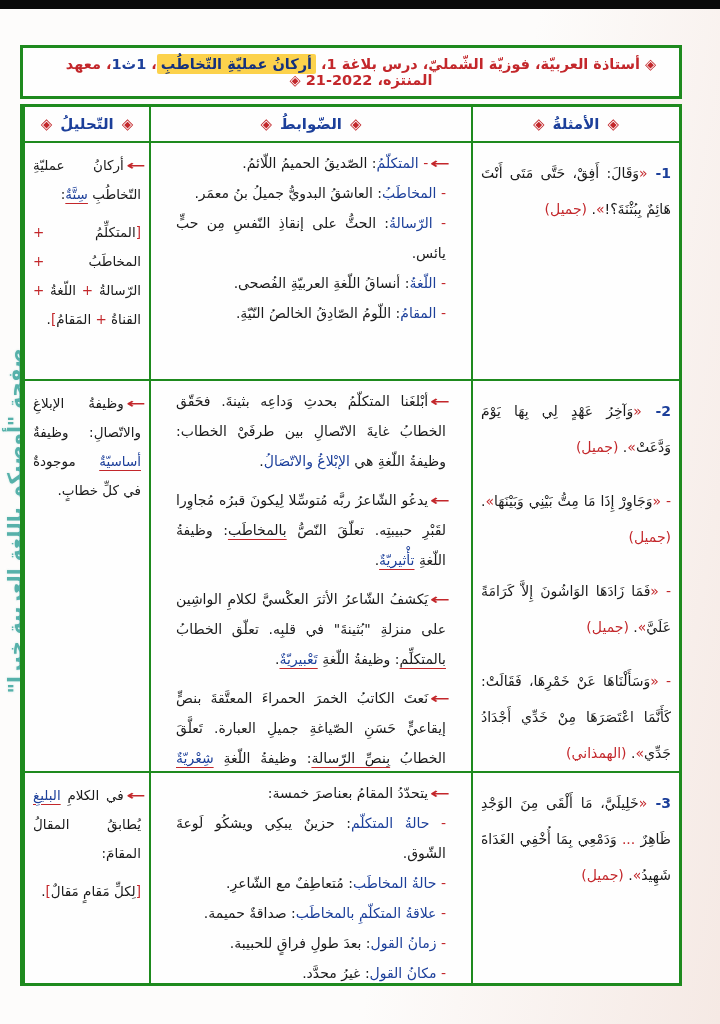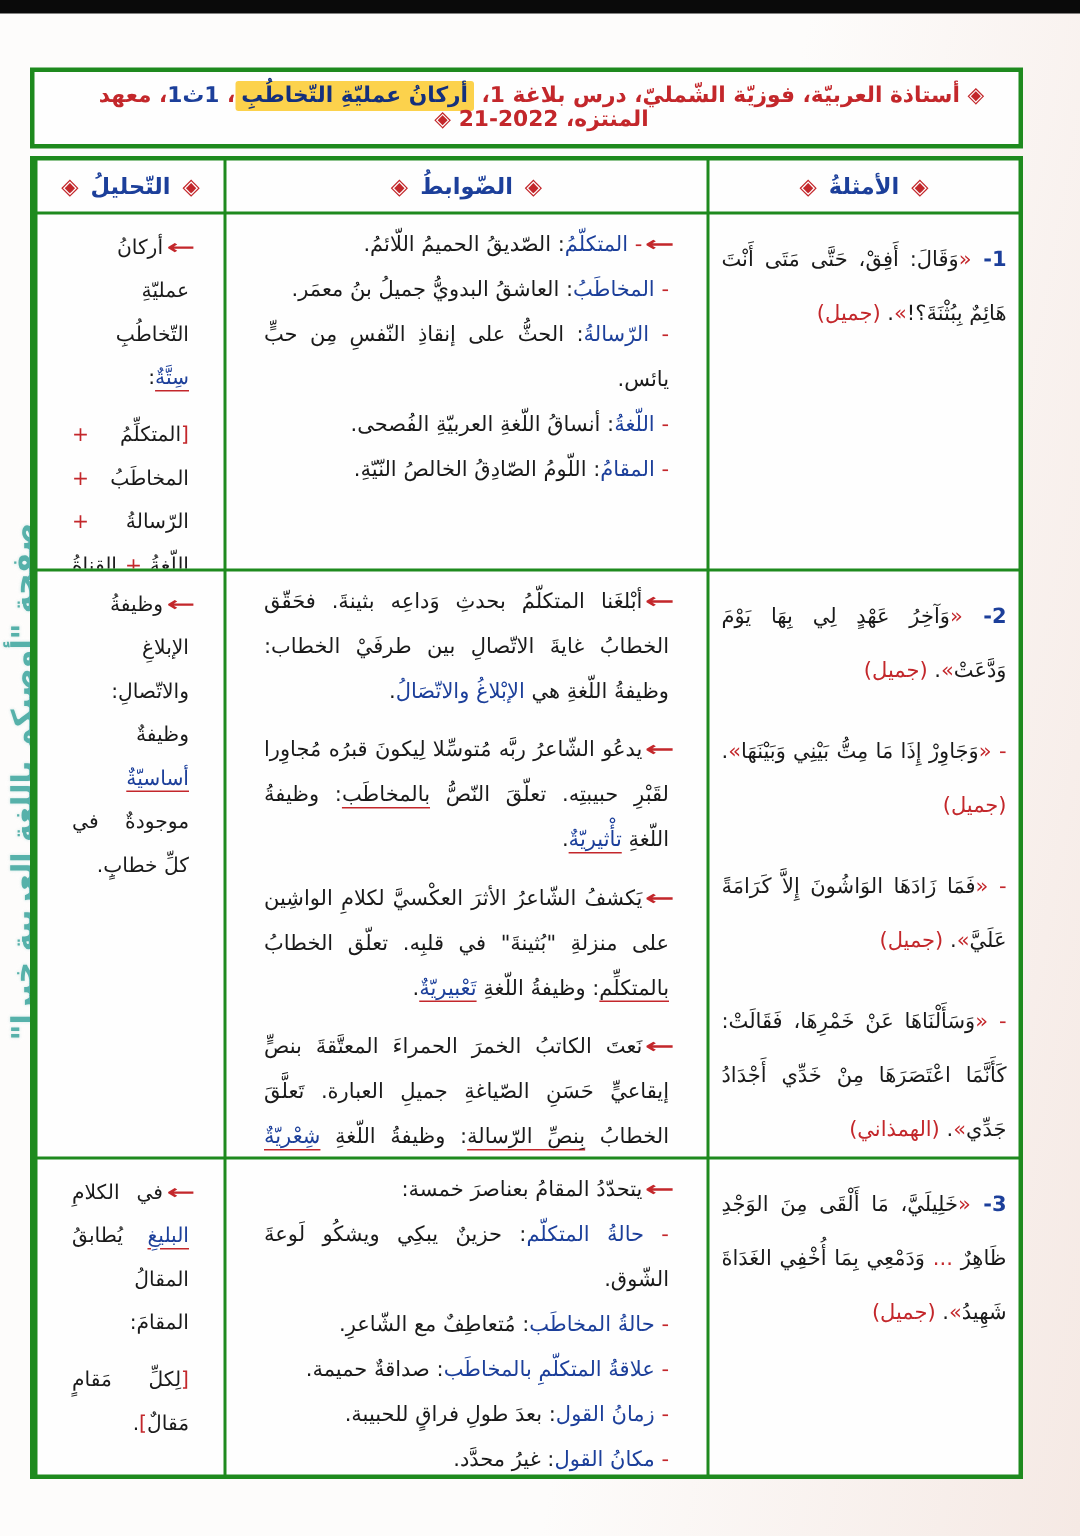--- a/index.html
+++ b/index.html
@@ -43,21 +43,21 @@
     box-sizing:border-box;
     overflow:hidden;
     font-size:14px;color:var(--dark);
   }
   .cell.head{
     display:flex;align-items:center;justify-content:center;
     font-size:15px;font-weight:bold;
   }
   .cell.examples{padding:12px 8px;line-height:36px;font-size:14px;text-align:justify;}
   .cell.analysis{padding:5px 25px;line-height:30px;text-align:justify;}
-  .cell.rules{padding:8px 23px;line-height:29px;font-size:13.5px;text-align:justify;}
+  .cell.rules{padding:8px 8px;line-height:29px;font-size:13.5px;text-align:justify;}
   .line{white-space:normal;}
   .line.gap{margin-top:18px;}
   .line.gap-sm{margin-top:9px;}
   .s-k{color:var(--dark);}
   .s-b{color:var(--blue);}
   .s-r{color:var(--red);}
   .s-n{color:var(--blue);font-weight:bold;}
   .s-a{
     color:var(--red);display:inline-block;
     transform:scaleX(1.7);transform-origin:center;

